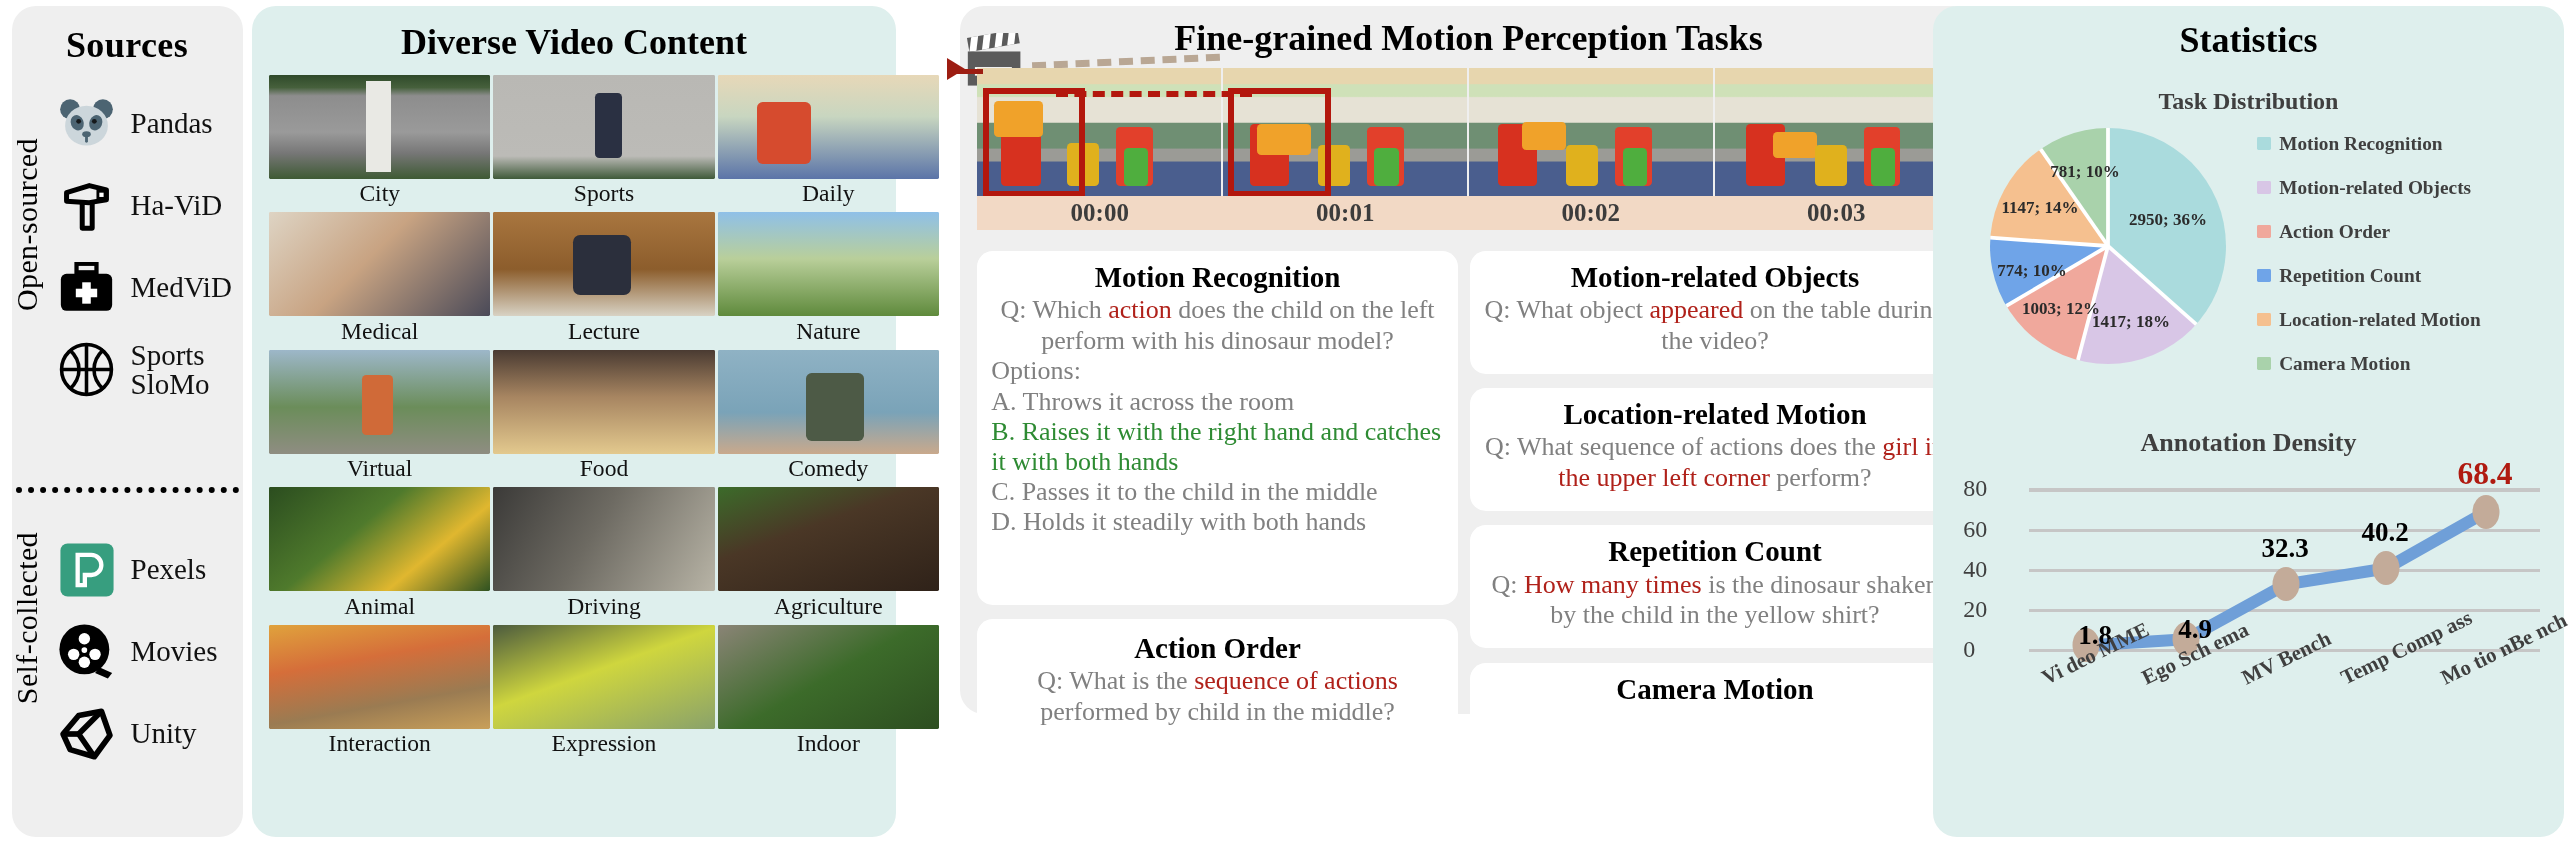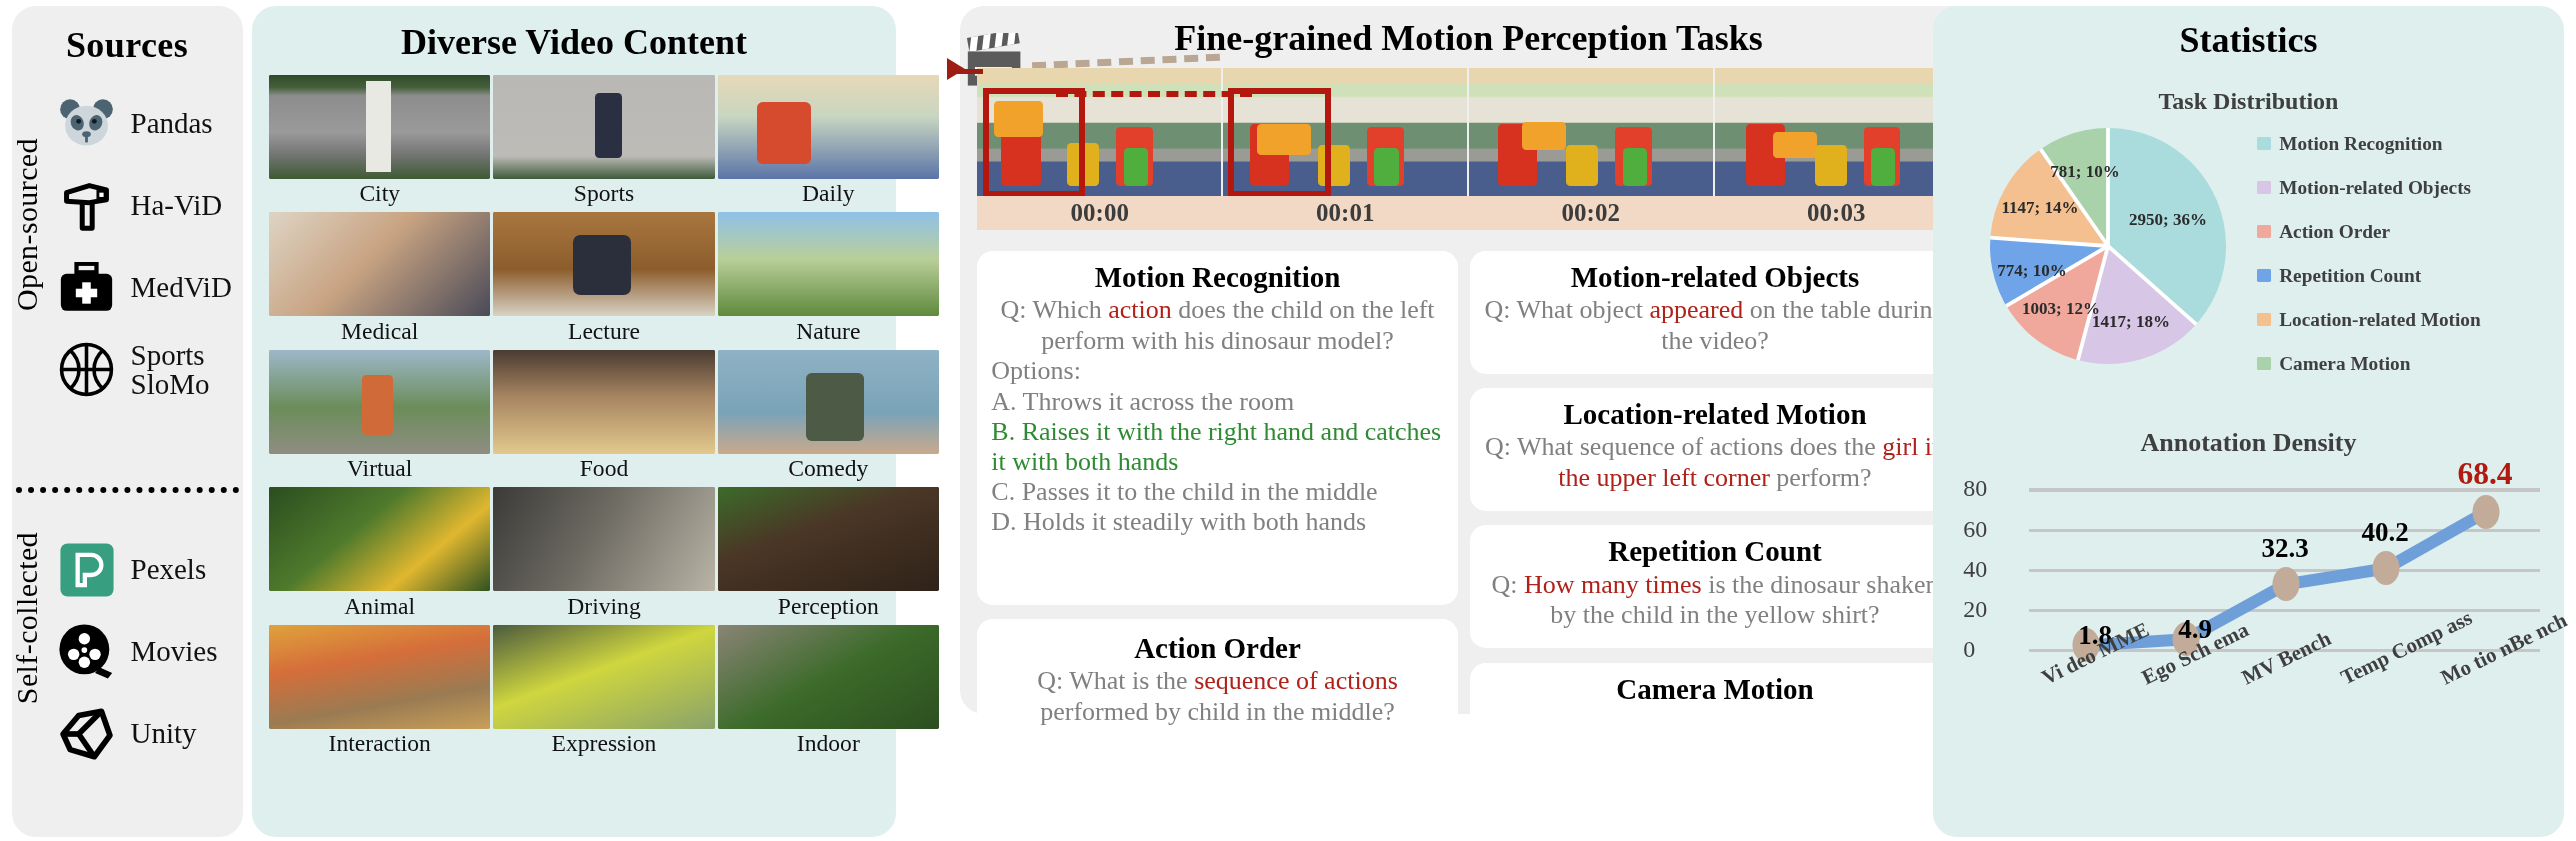--- a/index.html
+++ b/index.html
@@ -396,21 +396,21 @@
       <div class="cell">
         <div class="thumb t-animal"></div>
         <div class="cell-label">Animal</div>
       </div>
       <div class="cell">
         <div class="thumb t-driving"></div>
         <div class="cell-label">Driving</div>
       </div>
       <div class="cell">
         <div class="thumb t-agri"></div>
-        <div class="cell-label">Perception</div>
+        <div class="cell-label">Agriculture</div>
       </div>
       <div class="cell">
         <div class="thumb t-inter"></div>
         <div class="cell-label">Interaction</div>
       </div>
       <div class="cell">
         <div class="thumb t-expr"></div>
         <div class="cell-label">Expression</div>
       </div>
       <div class="cell">

